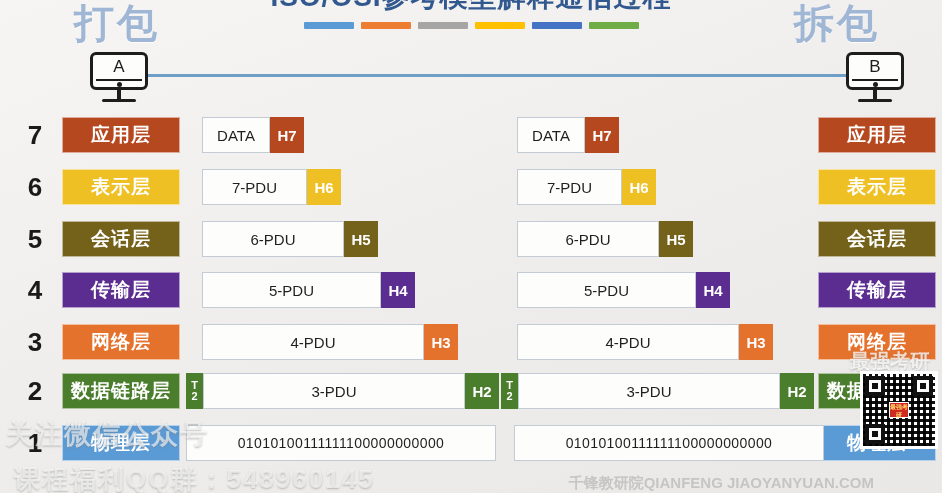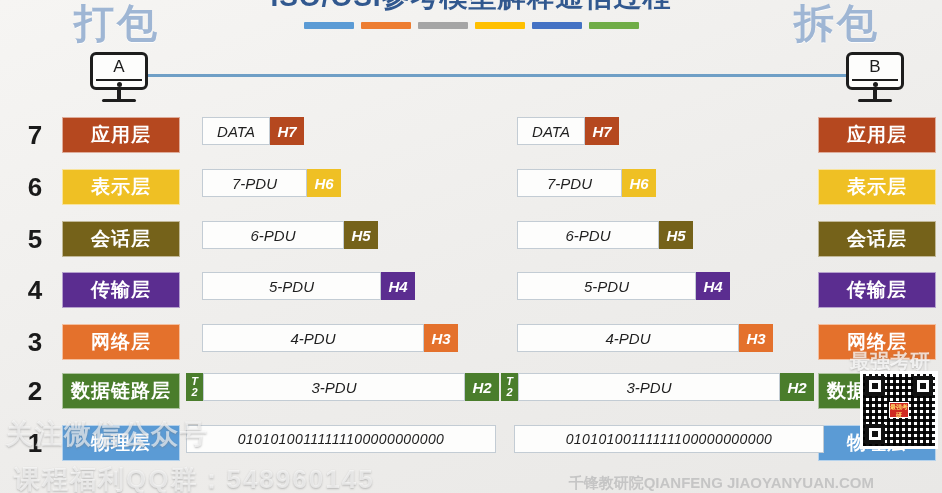--- a/index.html
+++ b/index.html
@@ -155,25 +155,24 @@
     border: 1px solid rgba(255,255,255,.55);
     letter-spacing: 1px;
     white-space: nowrap;
   }
   .layer-left  { left: 62px;  width: 118px; }
   .layer-right { left: 818px; width: 118px; }
 
   
   .pdu {
     position: absolute;
-    height: 28px;
+    height: 36px;
     top: 3px;
     display: flex;
     align-items: stretch;
-    font-style: italic;
   }
   .pdu .trailer,
   .pdu .header {
     flex: 0 0 auto;
     width: 34px;
     display: flex;
     align-items: center;
     justify-content: center;
     color: #fff;
     font-size: 15px;

